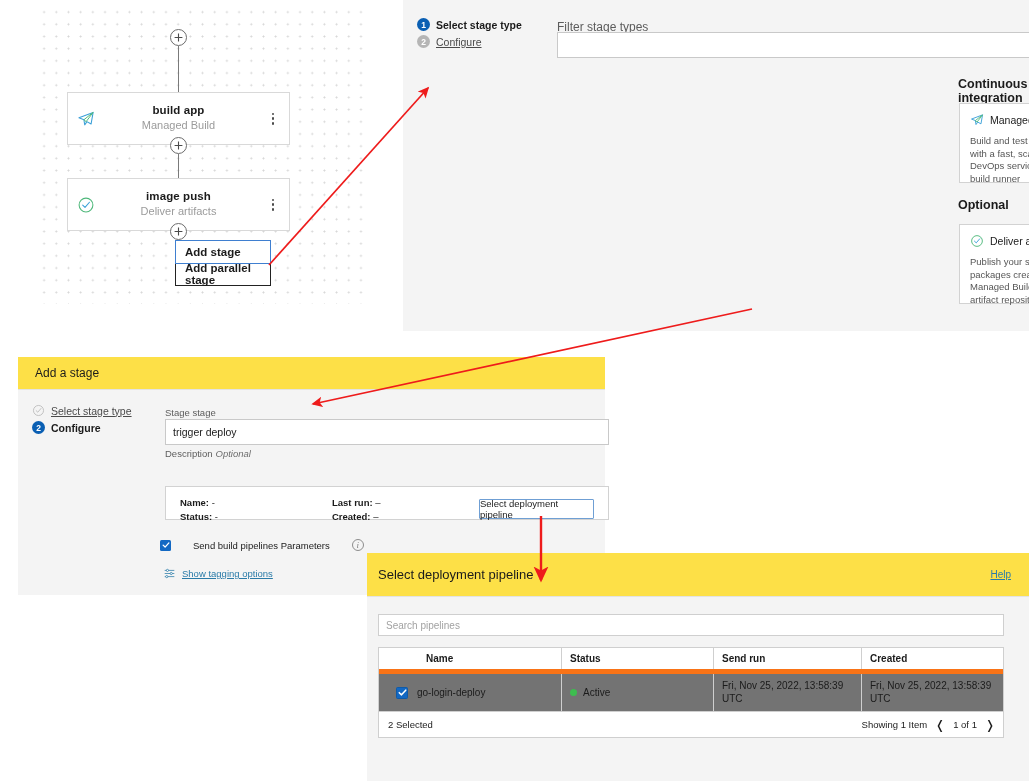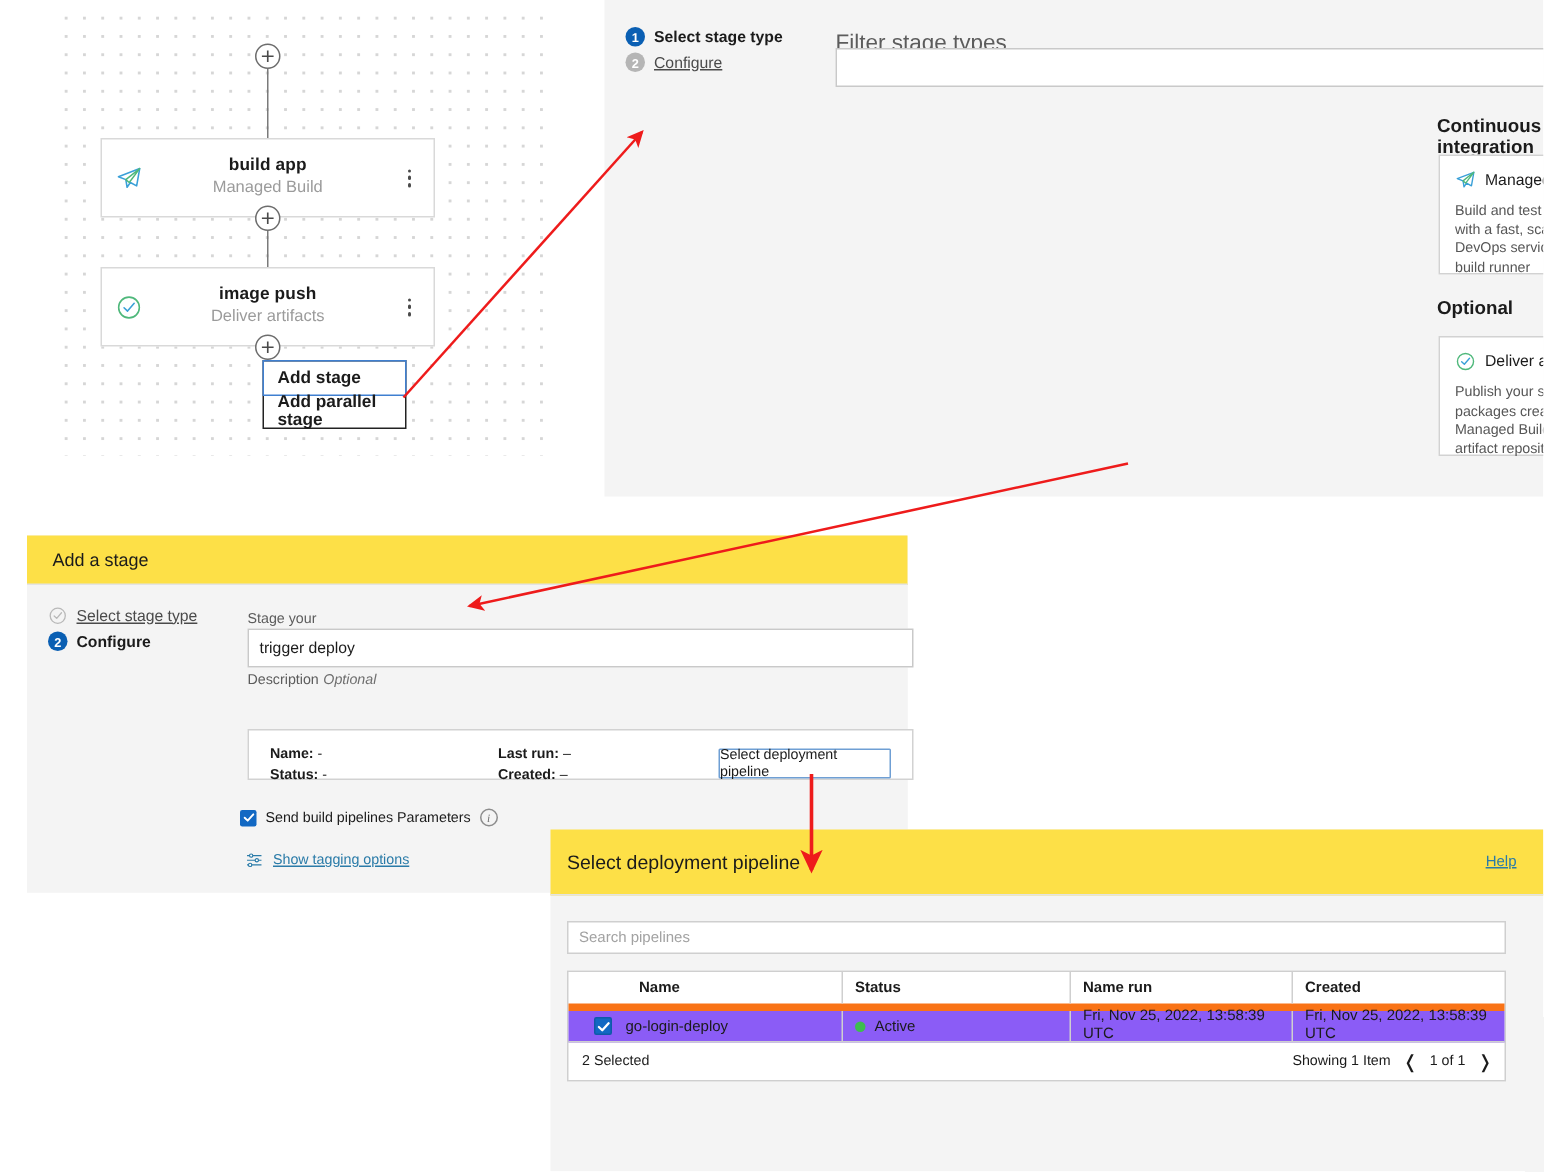--- a/index.html
+++ b/index.html
@@ -134,21 +134,21 @@
   .step-check { width: 13px; height: 13px; flex: none; }
 
   
   #panel-stage-type {
     position: absolute;
     left: 403px; top: 0px;
     width: 626px; height: 331px;
     background: #f4f4f4;
   }
   .field-label {
-    font-size: 15px;
+    font-size: 12px;
     color: #5c5c5c;
     text-align: right;
   }
   .txt-input {
     background: #ffffff;
     border: 1px solid #c9c9c9;
     box-sizing: border-box;
     font-size: 10.5px;
     color: #1b1b1b;
     display:flex; align-items:center;
@@ -274,22 +274,22 @@
   .tbl-head {
     height: 26px;
     border-bottom: 5px solid #f97316;
     box-sizing: border-box;
   }
   .tbl-head .cell {
     font-size: 10px; font-weight: bold; color: #1b1b1b;
     display:flex; align-items:center;
   }
   .tbl-body-row {
-    height: 21px;
-    background: #8b5cf6;
+    height: 38px;
+    background: #737373;
     border-bottom: 1px solid #cfcfcf;
     box-sizing: border-box;
   }
   .tbl .cell {
     box-sizing: border-box;
     padding: 0 8px;
     border-right: 1px solid transparent;
     display: flex; align-items: center;
     font-size: 10px; color: #1b1b1b;
   }
@@ -461,21 +461,21 @@
           </svg>
         </span>
         <span class="step-label link">Select stage type</span>
       </div>
       <div class="step-row">
         <span class="step-num active">2</span>
         <span class="step-label bold">Configure</span>
       </div>
     </div>
 
-    <div class="form-label" style="position:absolute; left:147px; top:50px;">Stage your</div>
+    <div class="form-label" style="position:absolute; left:147px; top:50px;">Stage stage</div>
     <div class="txt-input" style="position:absolute; left:147px; top:62px; width:444px; height:19px;">trigger deploy</div>
 
     <div class="form-label" style="position:absolute; left:147px; top:91px;">
       <span>Description</span><span class="opt">Optional</span>
     </div>
 
     <div class="detail-box" style="left:147px; top:129px; width:444px; height:34px;">
       <div class="detail-kv" style="position:absolute; left:14px; top:10px;">
         <b>Name:</b>
         <span>-</span>
@@ -488,21 +488,21 @@
         <b>Last run:</b>
         <span>–</span>
       </div>
       <div class="detail-kv" style="position:absolute; left:166px; top:24px;">
         <b>Created:</b>
         <span>–</span>
       </div>
       <div class="btn-outline" style="position:absolute; right:14px; top:12px; width:115px; height:20px;">Select deployment pipeline</div>
     </div>
 
-    <div style="position:absolute; left:142px; top:182px; display:flex; align-items:center; gap:6px;">
+    <div style="position:absolute; left:142px; top:182px; display:flex; align-items:center; gap:22px;">
       <span class="chk">
         <svg width="8" height="8" viewBox="0 0 10 10">
             <path d="M1.4 5.2 3.9 7.6 8.6 2.4" fill="none" stroke="#ffffff" stroke-width="1.6" stroke-linecap="round" stroke-linejoin="round"></path>
           </svg>
       </span>
       <span class="chk-label">Send build pipelines Parameters</span>
       <span class="info-circle">i</span>
     </div>
 
     <div style="position:absolute; left:146px; top:211px; display:flex; align-items:center; gap:7px;">
@@ -525,21 +525,21 @@
     </div>
 
     <div class="search-box">Search pipelines</div>
 
     <div class="tbl">
       <div class="tbl-row tbl-head">
         <div class="cell c-name">
             <span style="padding-left:39px">Name</span>
           </div>
         <div class="cell c-status">Status</div>
-        <div class="cell c-lastrun">Name run</div>
+        <div class="cell c-lastrun">Send run</div>
         <div class="cell c-created">Created</div>
       </div>
 
       <div class="tbl-row tbl-body-row">
         <div class="cell c-name">
           <span class="name-inner">
             <span class="row-chk">
               <svg width="9" height="9" viewBox="0 0 10 10">
                   <path d="M1.4 5.2 3.9 7.6 8.6 2.4" fill="none" stroke="#ffffff" stroke-width="1.7" stroke-linecap="round" stroke-linejoin="round"></path>
                 </svg>

